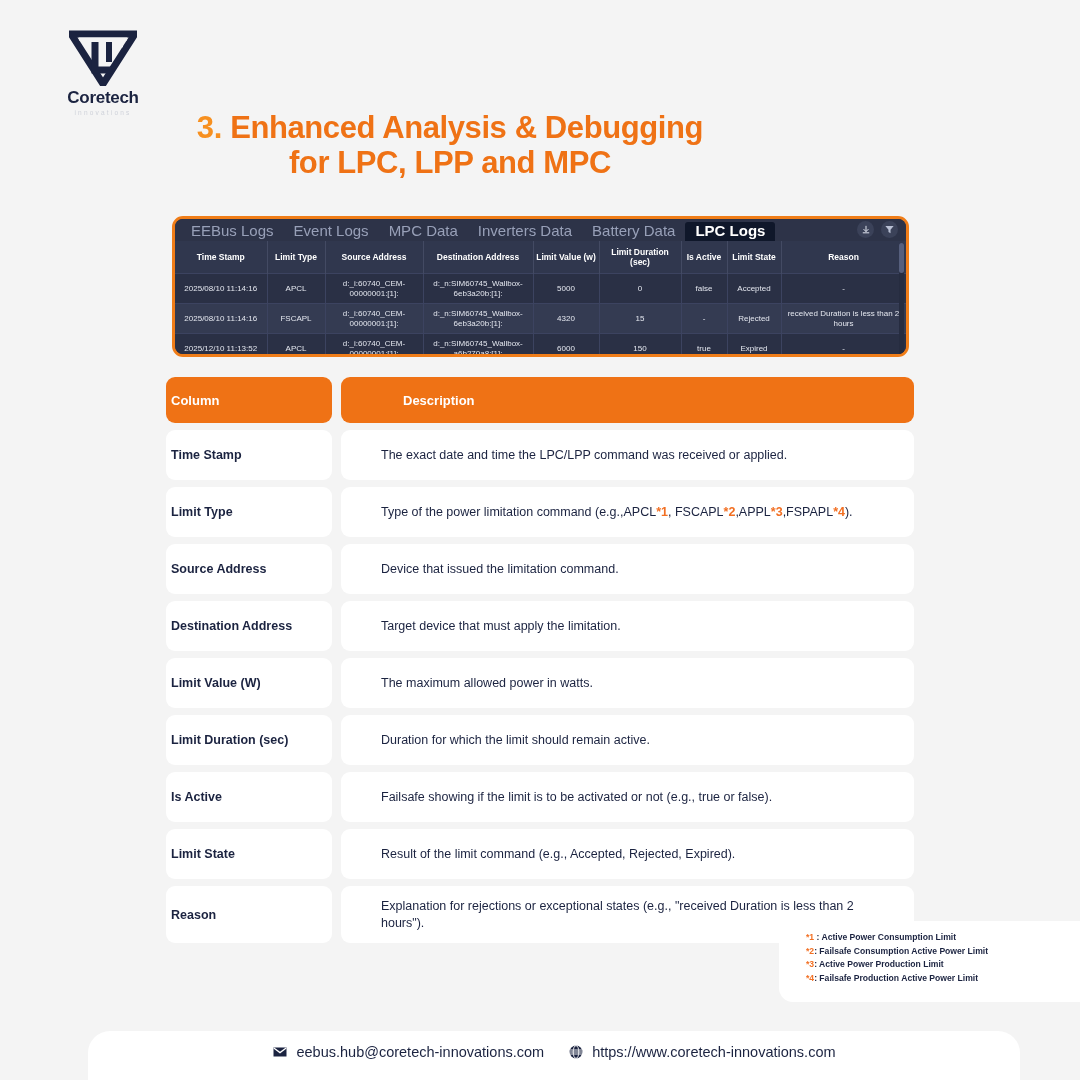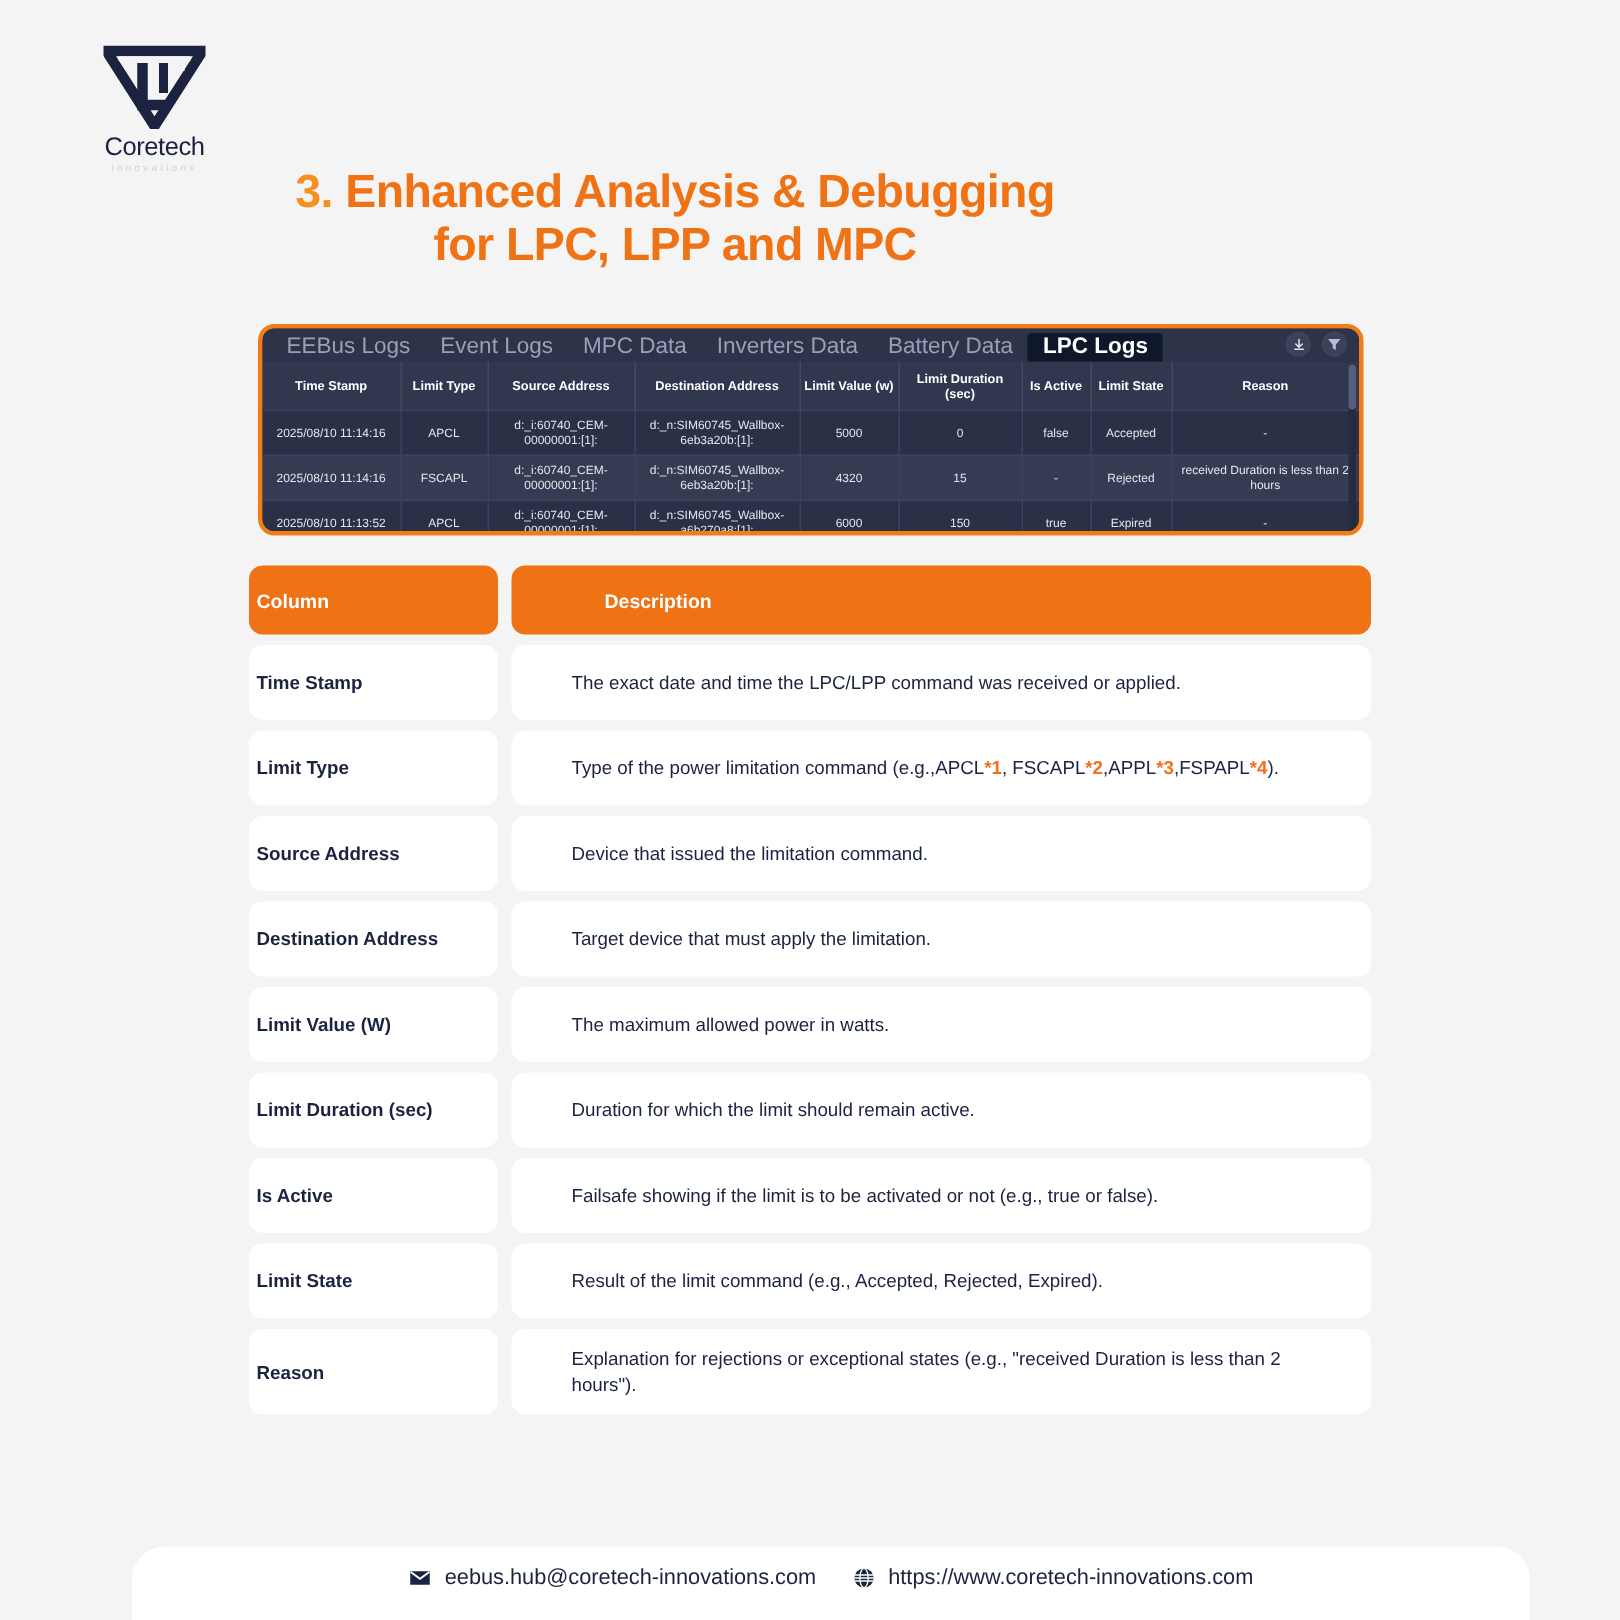--- a/index.html
+++ b/index.html
@@ -8,21 +8,21 @@
     background: #f4f4f4;
     font-family: "Liberation Sans", sans-serif;
     overflow: hidden;
   }
   .page { position: relative; width: 1080px; height: 1080px; background: #f4f4f4; }
 
   
   .logo-wrap { position: absolute; left: 57px; top: 30px; width: 92px; height: 86px; }
   .logo-mark { width: 68px; height: 56px; margin: 0 auto; display:block; }
   .logo-text {
-    text-align: center; font-weight: 400; font-size: 17px;
+    text-align: center; font-weight: 700; font-size: 17px;
     color: #1b2340; letter-spacing: -0.3px; margin-top: 2px;
     font-family: "Liberation Sans", sans-serif;
   }
   .logo-sub {
     text-align: center; font-size: 6.5px; letter-spacing: 2.2px;
     color: #cfd2da; margin-top: 1px; text-transform: lowercase;
   }
 
   
   .title-block {
@@ -217,21 +217,21 @@
             <td>FSCAPL</td>
             <td>d:_i:60740_CEM-00000001:[1]:</td>
             <td>d:_n:SIM60745_Wallbox-6eb3a20b:[1]:</td>
             <td>4320</td>
             <td>15</td>
             <td>-</td>
             <td>Rejected</td>
             <td>received Duration is less than 2 hours</td>
           </tr>
           <tr class="r-odd">
-            <td>2025/08/10 11:13:52</td>
+            <td>2025/12/10 11:13:52</td>
             <td>APCL</td>
             <td>d:_i:60740_CEM-00000001:[1]:</td>
             <td>d:_n:SIM60745_Wallbox-a6b270a8:[1]:</td>
             <td>6000</td>
             <td>150</td>
             <td>true</td>
             <td>Expired</td>
             <td>-</td>
           </tr>
         </tbody>
@@ -281,20 +281,26 @@
           <div class="desc-col">Limit State</div>
           <div class="desc-val">Result of the limit command (e.g., Accepted, Rejected, Expired).</div>
         </div>
         <div class="desc-row tall">
           <div class="desc-col">Reason</div>
           <div class="desc-val">Explanation for rejections or exceptional states (e.g., "received Duration is less than 2 hours").</div>
         </div>
       </div>
   </div>
 
+  <div class="notes" id="notes">
+      <div class="note"><b>*1</b> : Active Power Consumption Limit</div>
+      <div class="note"><b>*2</b>: Failsafe Consumption Active Power Limit</div>
+      <div class="note"><b>*3</b>: Active Power Production Limit</div>
+      <div class="note"><b>*4</b>: Failsafe Production Active Power Limit</div>
+    </div>
 
   <div class="footer">
     <div class="f-item">
       <svg width="16" height="16" viewBox="0 0 16 16">
         <path d="M1.5 3.5 L14.5 3.5 L14.5 12.5 L1.5 12.5 Z" fill="#1b2340"></path>
         <path d="M1.8 4 L8 8.6 L14.2 4" stroke="#ffffff" stroke-width="1.3" fill="none"></path>
       </svg>
       <span>eebus.hub@coretech-innovations.com</span>
     </div>
     <div class="f-item">

